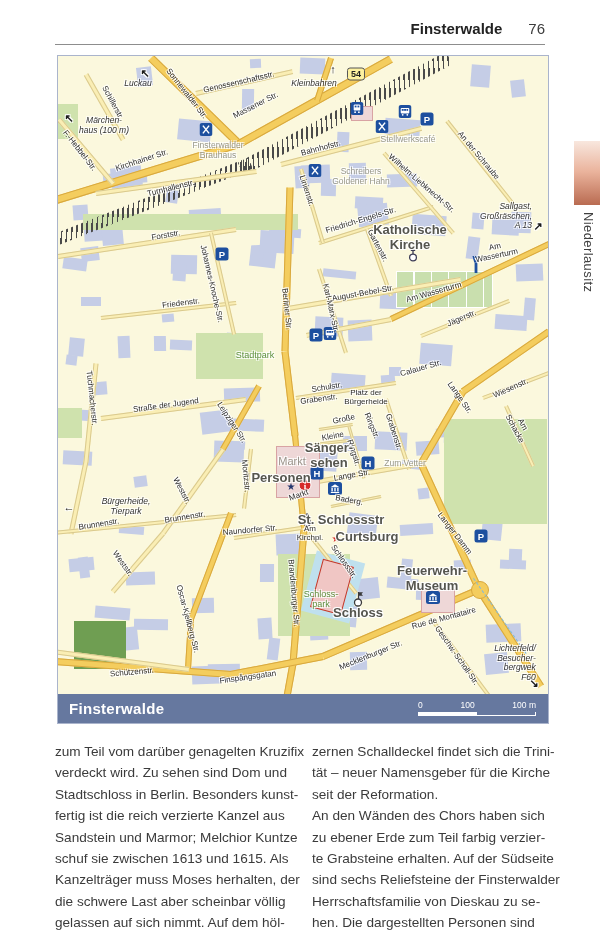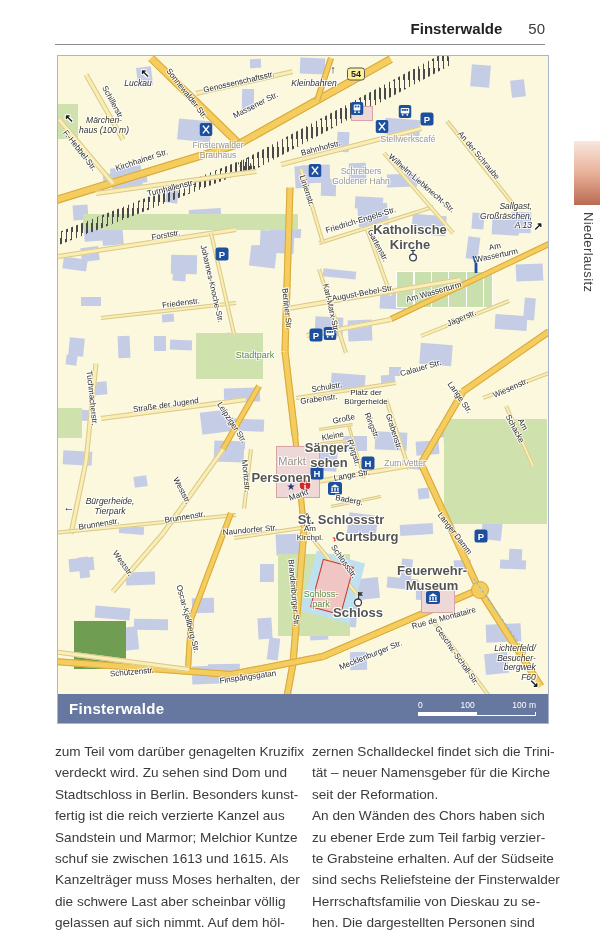--- a/index.html
+++ b/index.html
@@ -59,21 +59,21 @@
   
   .col{position:absolute;top:741px;width:250px;font-size:13.6px;line-height:21.4px;color:#3b3b3b;white-space:pre-line;}
   .col.left{left:55px;}
   .col.right{left:312px;}
 </style>
 </head>
 <body>
 
 <div class="header">
   <span class="title">Finsterwalde</span>
-  <span class="pnum">50</span>
+  <span class="pnum">76</span>
 </div>
 
 <div class="side-tab"></div>
 <div class="tab-label">Niederlausitz</div>
 
 <div class="map-frame">
   <div id="map-canvas">
       <div class="bld" style="left: 272.52px; top: 318.129px; width: 33.7884px; height: 18.4807px; transform: rotate(4.0493deg);"></div>
       <div class="bld" style="left: 322.655px; top: 318.923px; width: 13.9474px; height: 8.73593px; transform: rotate(-4.37895deg);"></div>
       <div class="bld" style="left: 134.486px; top: 610.184px; width: 28.4705px; height: 18.0707px; transform: rotate(-2.20981deg);"></div>
@@ -428,21 +428,21 @@
       <div class="mlabel poid" style="left: 374px; top: 523px; transform: translate(-50%, -50%) rotate(0deg);">Feuerwehr-
 Museum</div>
       <div class="mlabel poid" style="left: 300px; top: 557px; transform: translate(-50%, -50%) rotate(0deg);">Schloss</div>
       <div class="mlabel green" style="left: 197px; top: 299px; transform: translate(-50%, -50%) rotate(0deg);">Stadtpark</div>
       <div class="mlabel green" style="left: 263px; top: 543px; transform: translate(-50%, -50%) rotate(0deg);">Schloss-
 park</div>
       <div class="mlabel dest" style="left: 80px; top: 28px; transform: translate(-50%, -50%) rotate(0deg);">Luckau</div>
       <div class="mlabel dest" style="left: 256px; top: 28px; transform: translate(-50%, -50%) rotate(0deg);">Kleinbahren</div>
       <div class="mlabel dest" style="left: 46px; top: 70px; transform: translate(-50%, -50%) rotate(0deg);">Märchen-
 haus (100 m)</div>
-      <div class="mlabel dest" style="left: 52px; top: 451px; transform: translate(-50%, -50%) rotate(0deg);">Bürgerheide,
+      <div class="mlabel dest" style="left: 68px; top: 451px; transform: translate(-50%, -50%) rotate(0deg);">Bürgerheide,
 Tierpark</div>
       <div class="mlabel dest right" style="left: 448px; top: 160px; transform: translate(-50%, -50%) rotate(0deg);">Sallgast,
 Großräschen,
 A 13</div>
       <div class="mlabel dest right" style="left: 457px; top: 607px; transform: translate(-50%, -50%) rotate(0deg);">Lichterfeld/
 Besucher-
 bergwek F60</div>
       <div class="mlabel arw" style="left: 275px; top: 13px; transform: translate(-50%, -50%) rotate(0deg);">↑</div>
       <div class="mlabel arw" style="left: 87px; top: 17px; transform: translate(-50%, -50%) rotate(0deg);">↖</div>
       <div class="mlabel arw" style="left: 11px; top: 62px; transform: translate(-50%, -50%) rotate(0deg);">↖</div>

